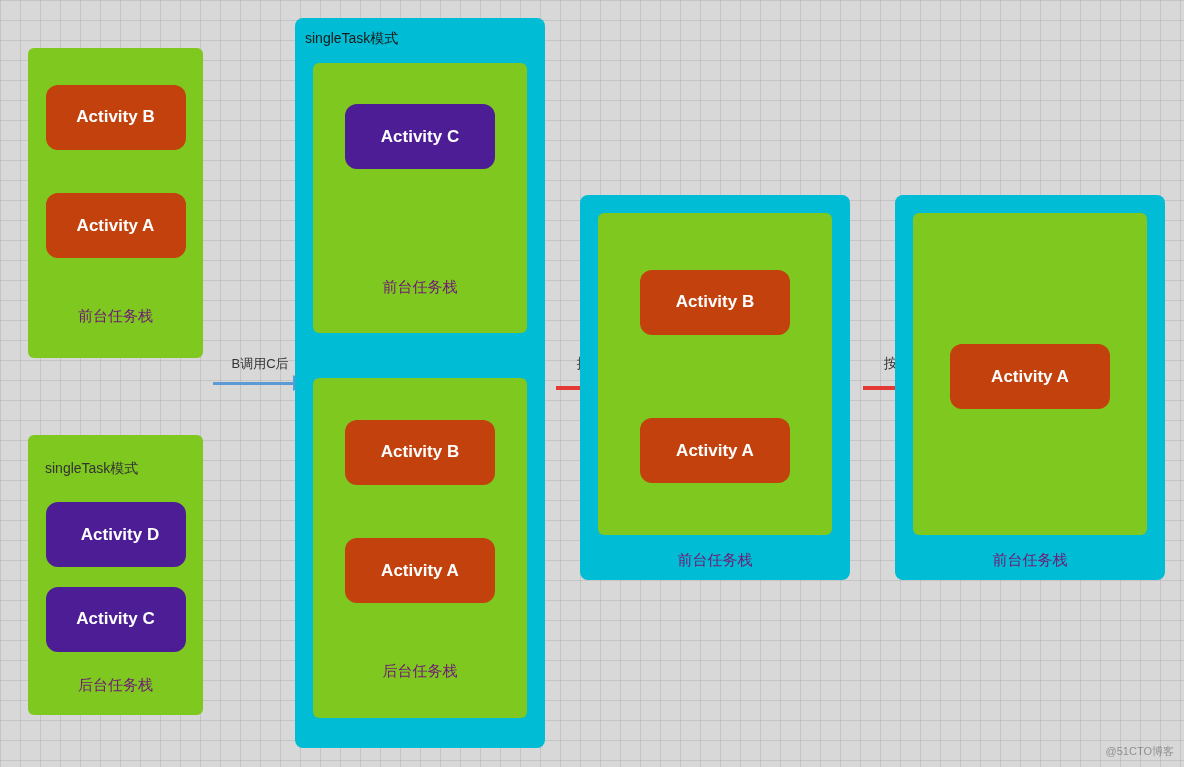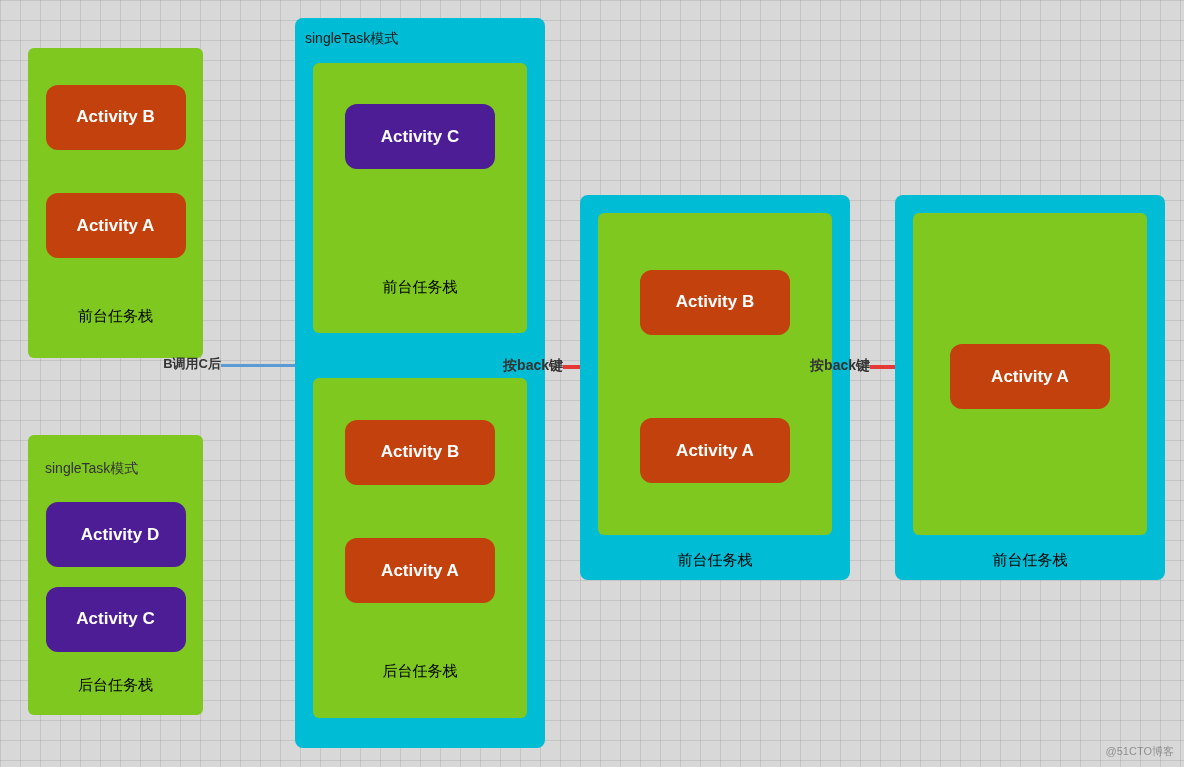--- a/index.html
+++ b/index.html
@@ -50,44 +50,43 @@
       align-items: center;
       justify-content: center;
       text-align: center;
     }
 
     .activity-box-red {
       background-color: #4c1d95;
     }
 
     .stack-label {
-      color: #000000;
+      color: #701a75;
       font-size: 15px;
       font-weight: normal;
       text-align: center;
       margin-top: 5px;
     }
 
     .stack-title {
       color: #1a1a1a;
       font-size: 14px;
       font-weight: normal;
       text-align: center;
       margin-bottom: 5px;
       align-self: flex-start;
     }
 
     
     .arrow {
       position: absolute;
       display: flex;
-      flex-direction: row;
+      flex-direction: column;
       align-items: center;
       justify-content: flex-end;
-      font-weight: bold;
     }
 
     .arrow-label {
       font-size: 13px;
       color: #333;
       white-space: nowrap;
       margin-bottom: 2px;
     }
 
     .arrow-shape {

